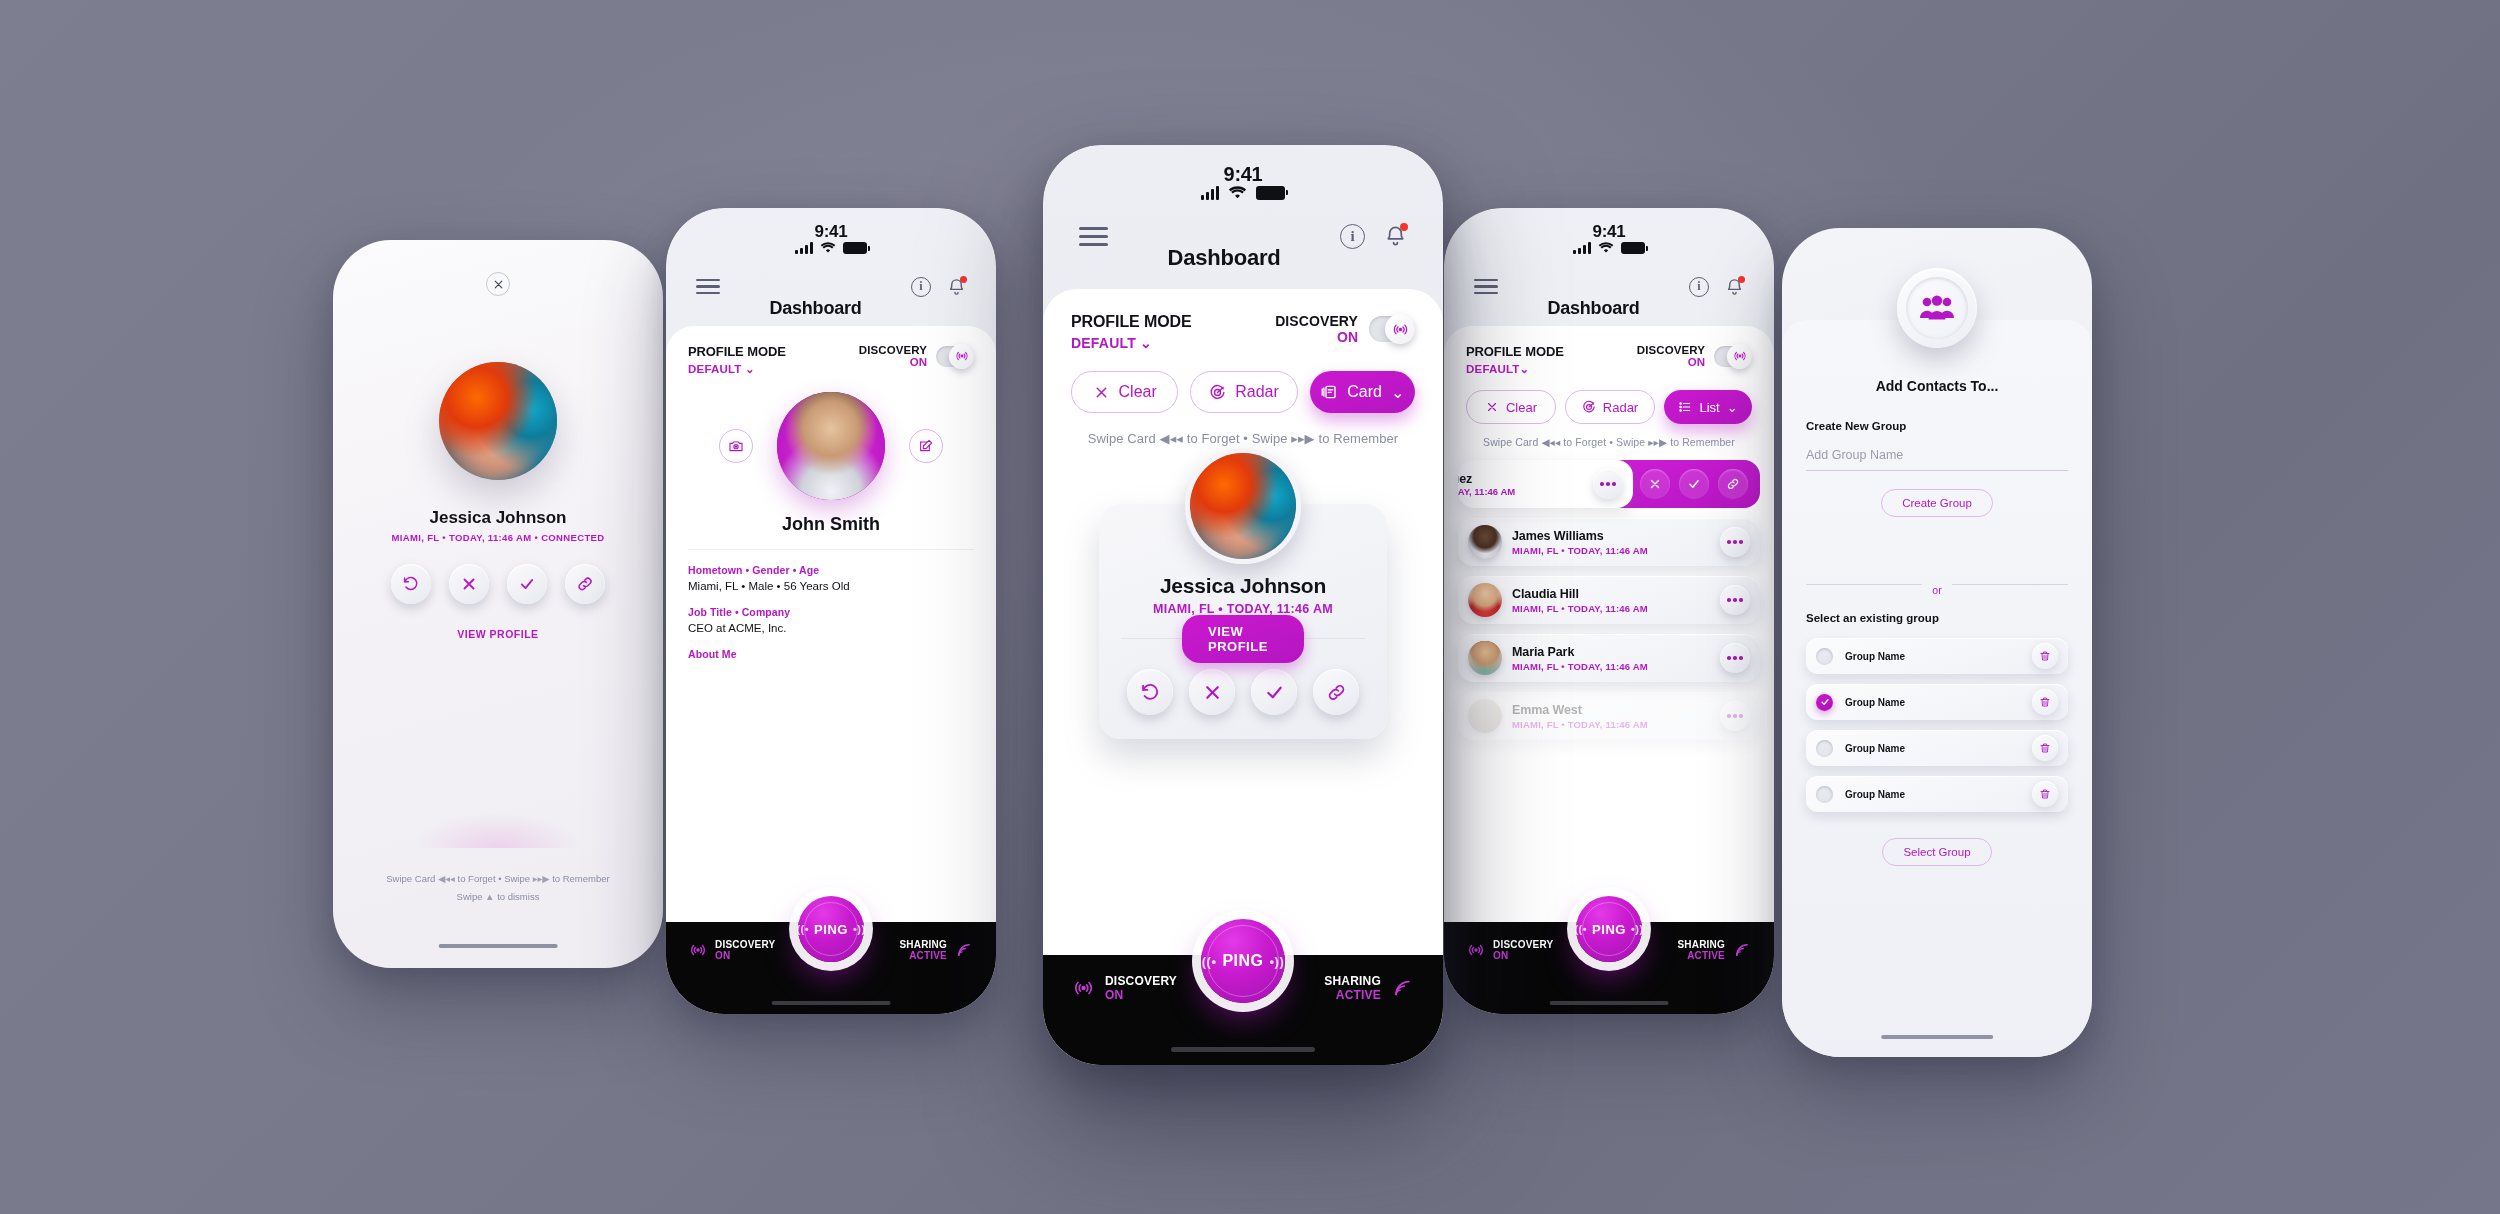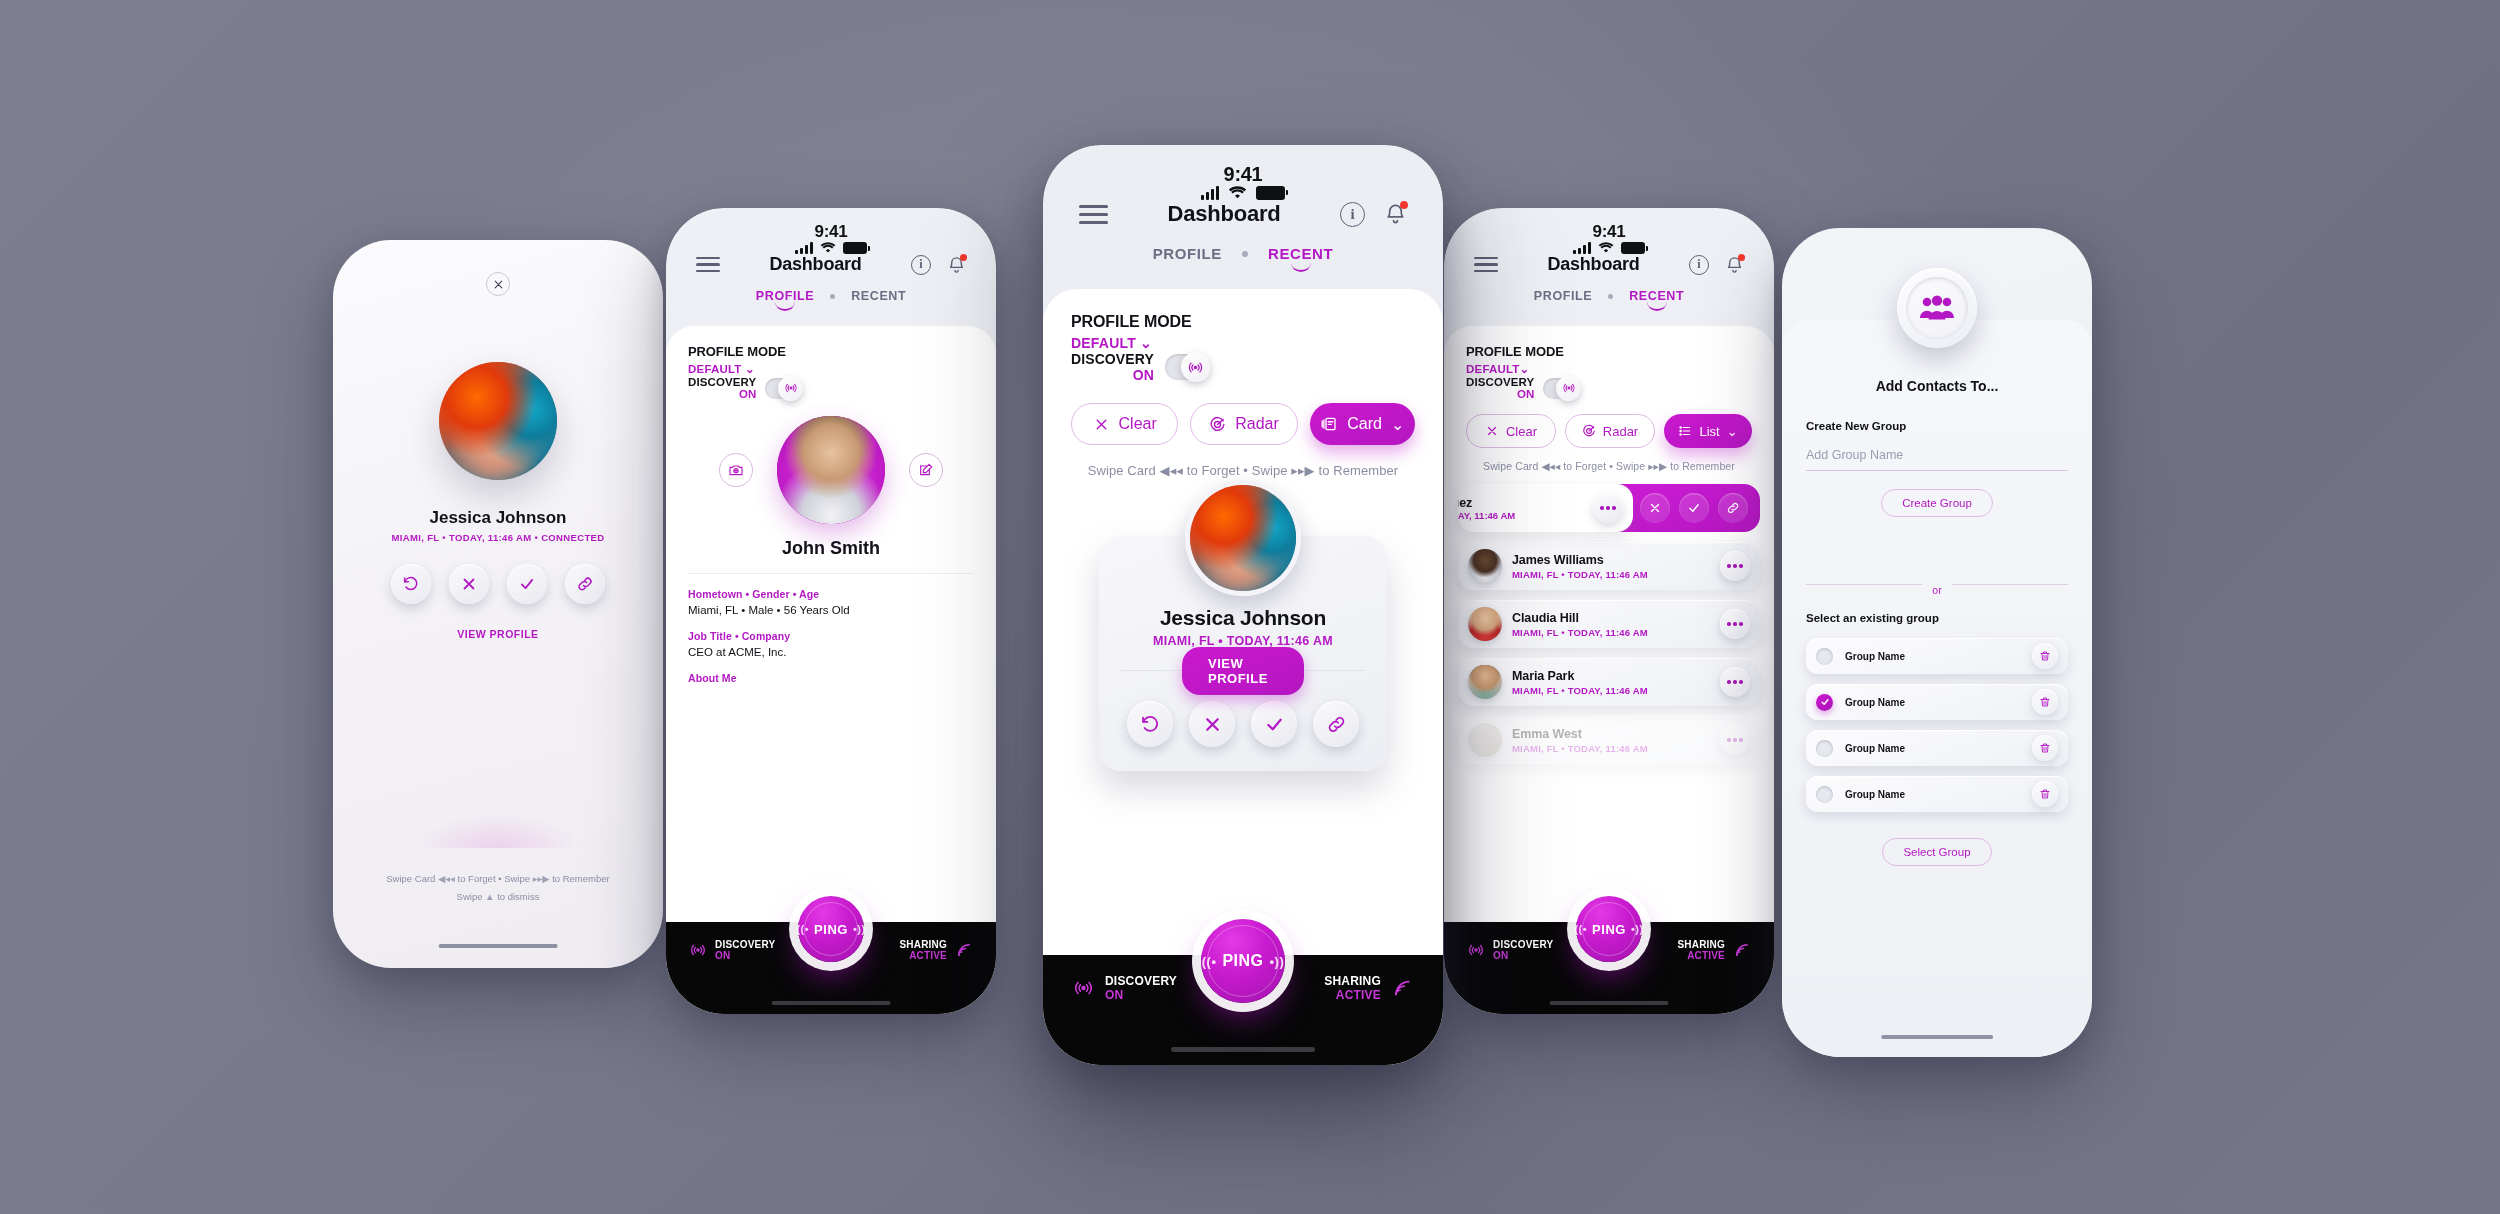--- a/index.html
+++ b/index.html
@@ -27,42 +27,42 @@
   .bars i{ display:block; width:3px; background:#0f1013; border-radius:1px;}
   .bars i:nth-child(1){height:4px}.bars i:nth-child(2){height:6px}
   .bars i:nth-child(3){height:9px}.bars i:nth-child(4){height:12px}
   .batt{ width:24px;height:12px;border-radius:3px;background:#0f1013;position:relative;}
   .batt:after{content:"";position:absolute;right:-3px;top:3.5px;width:2px;height:5px;background:#0f1013;border-radius:0 1px 1px 0;}
 
   
   .navbar{ display:flex; align-items:center; justify-content:space-between; padding:6px 30px 0 30px;}
   .burger{ width:24px; display:flex; flex-direction:column; gap:4px; cursor:pointer;}
   .burger span{ height:2.6px; background:#5d6074; border-radius:2px; }
-  .nav-title{ font-size:18px; font-weight:700; color:#111217; letter-spacing:-.2px;}
+  .nav-title{ font-size:18px; font-weight:700; color:#111217; letter-spacing:-.2px;margin-top:44px;}
   .nav-right{ display:flex; align-items:center; gap:16px;}
   .ico-circle{ width:20px;height:20px;border:1.8px solid #5d6074;border-radius:50%;
                display:flex;align-items:center;justify-content:center;font-size:12px;
                font-weight:700;color:#5d6074;font-family:"Liberation Serif",serif;}
   .bell{ position:relative; width:19px;height:20px;}
   .bell svg{ width:19px;height:20px; }
   .bell .dot{ position:absolute;top:-1px;right:-1px;width:7px;height:7px;border-radius:50%;background:#f2352d;}
 
   
   .tabs{ display:flex; align-items:center; justify-content:center; gap:16px; padding-top:14px;
          font-size:12.5px; font-weight:700; letter-spacing:.6px;}
   .tab{ color:#6c6f84; position:relative; padding-bottom:8px; cursor:pointer;}
   .tab.active{ color:#b418c4; }
   .tab.active:after{ content:""; position:absolute; left:50%; bottom:0; transform:translateX(-50%);
       width:20px;height:9px; border-bottom:2.2px solid #b418c4; border-radius:0 0 60% 60%/0 0 100% 100%;}
   .tabdot{ width:5px;height:5px;border-radius:50%;background:#a9abbd; margin-bottom:8px;}
 
   
   .sheet{ position:absolute; left:0; right:0; background:#fff; border-radius:28px 28px 0 0; }
 
-  .mode-row{ display:flex; align-items:flex-start; justify-content:space-between; padding:18px 22px 0 22px;flex-direction:column;}
+  .mode-row{ display:flex; align-items:flex-start; justify-content:space-between; padding:18px 22px 0 22px;}
   .mode-label{ font-size:13px; font-weight:700; color:#111217; letter-spacing:-.1px;}
   .mode-value{ font-size:11.5px; font-weight:700; color:#b418c4; letter-spacing:.2px; margin-top:3px;}
   .disc-wrap{ display:flex; align-items:center; gap:9px;}
   .disc-txt{ text-align:right;}
   .disc-title{ font-size:11.5px; font-weight:700; color:#111217; letter-spacing:.1px;}
   .disc-state{ font-size:11.5px; font-weight:700; color:#b418c4;}
   .toggle{ width:38px;height:21px;border-radius:12px;background:#e3e4ea; position:relative;
            box-shadow:inset 0 1px 3px rgba(110,112,130,.35);}
   .toggle .knob{ position:absolute; right:0; top:-2px; width:25px;height:25px;border-radius:50%;
      background:linear-gradient(145deg,#ffffff,#f1f1f5);

